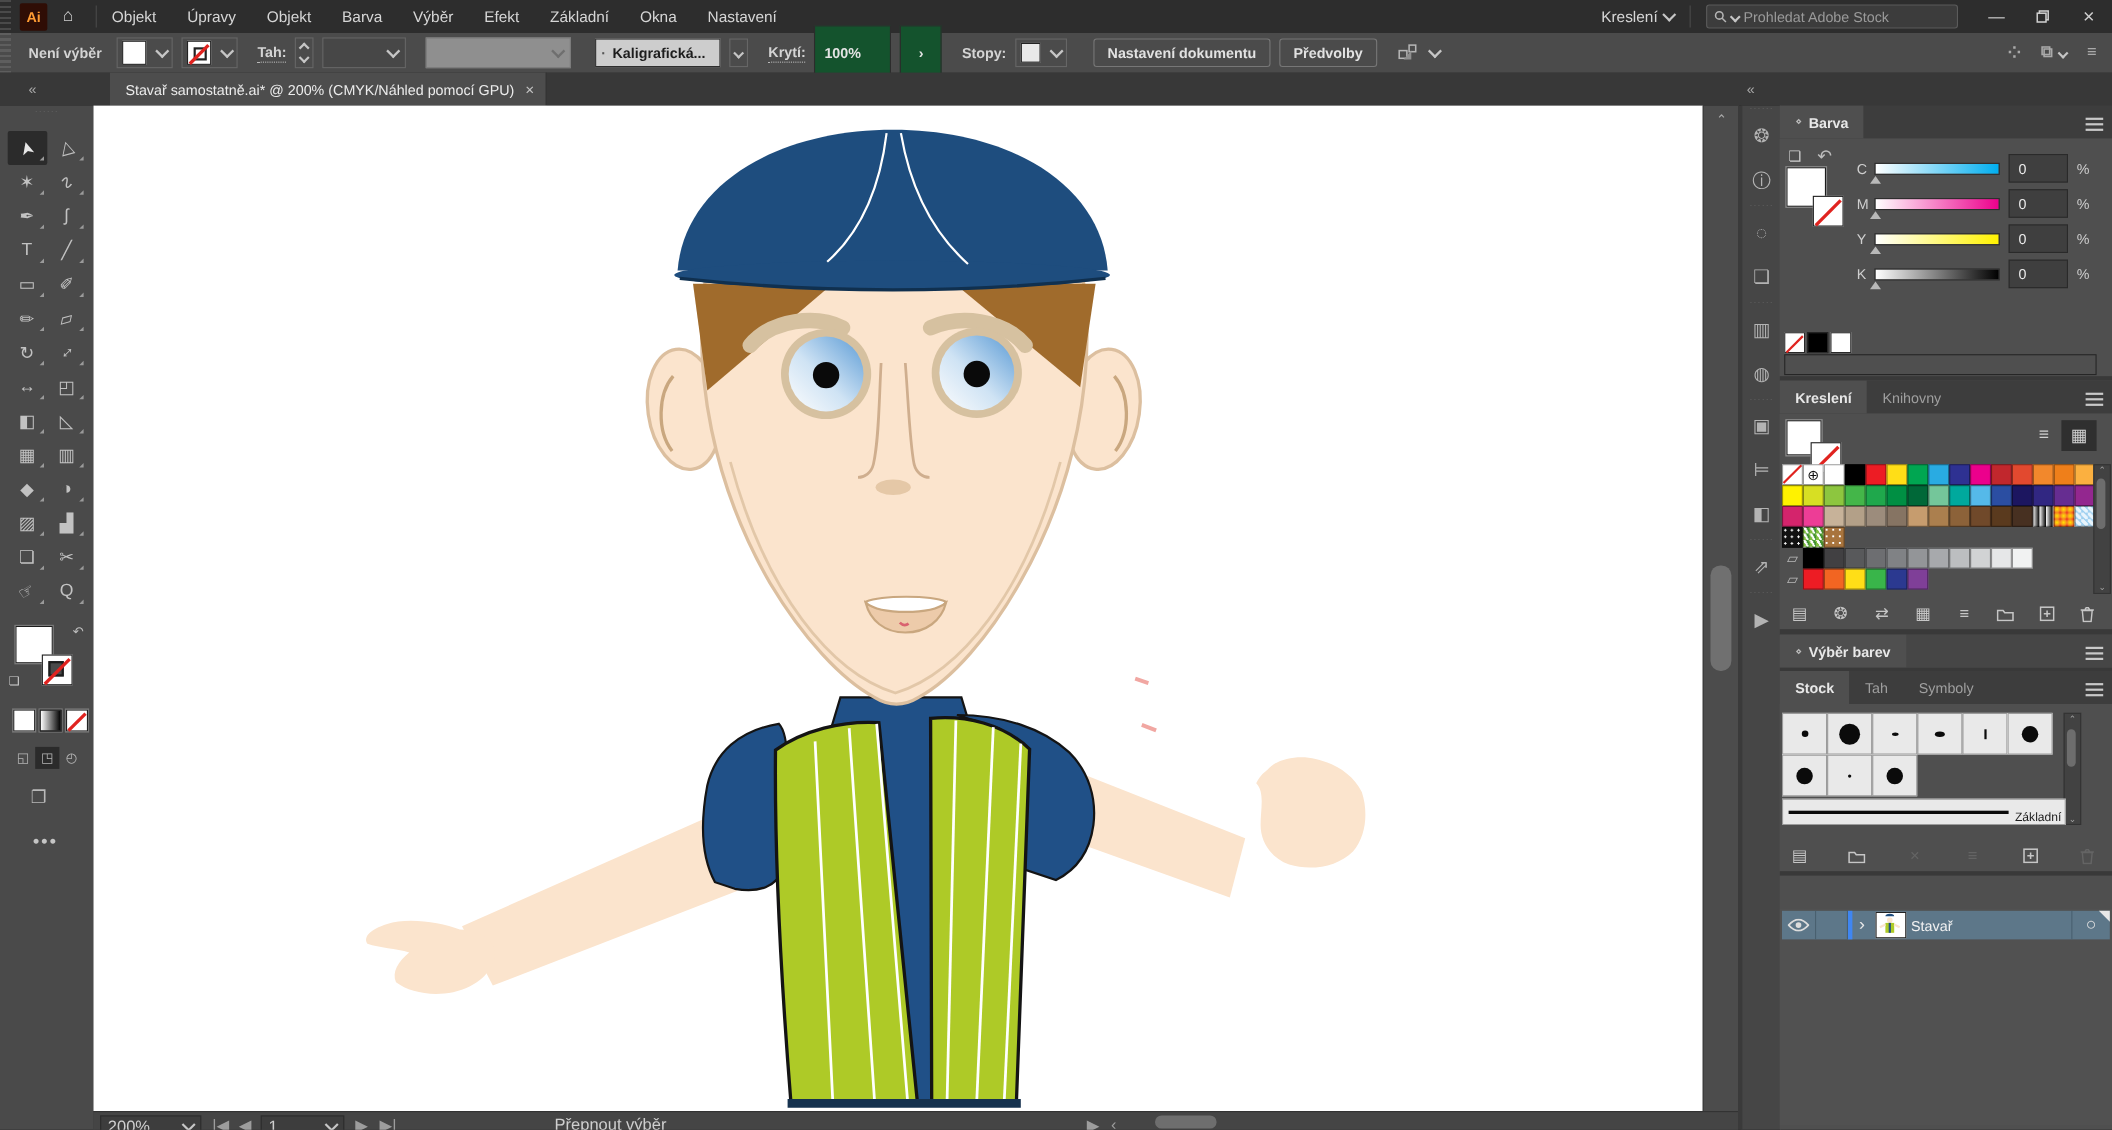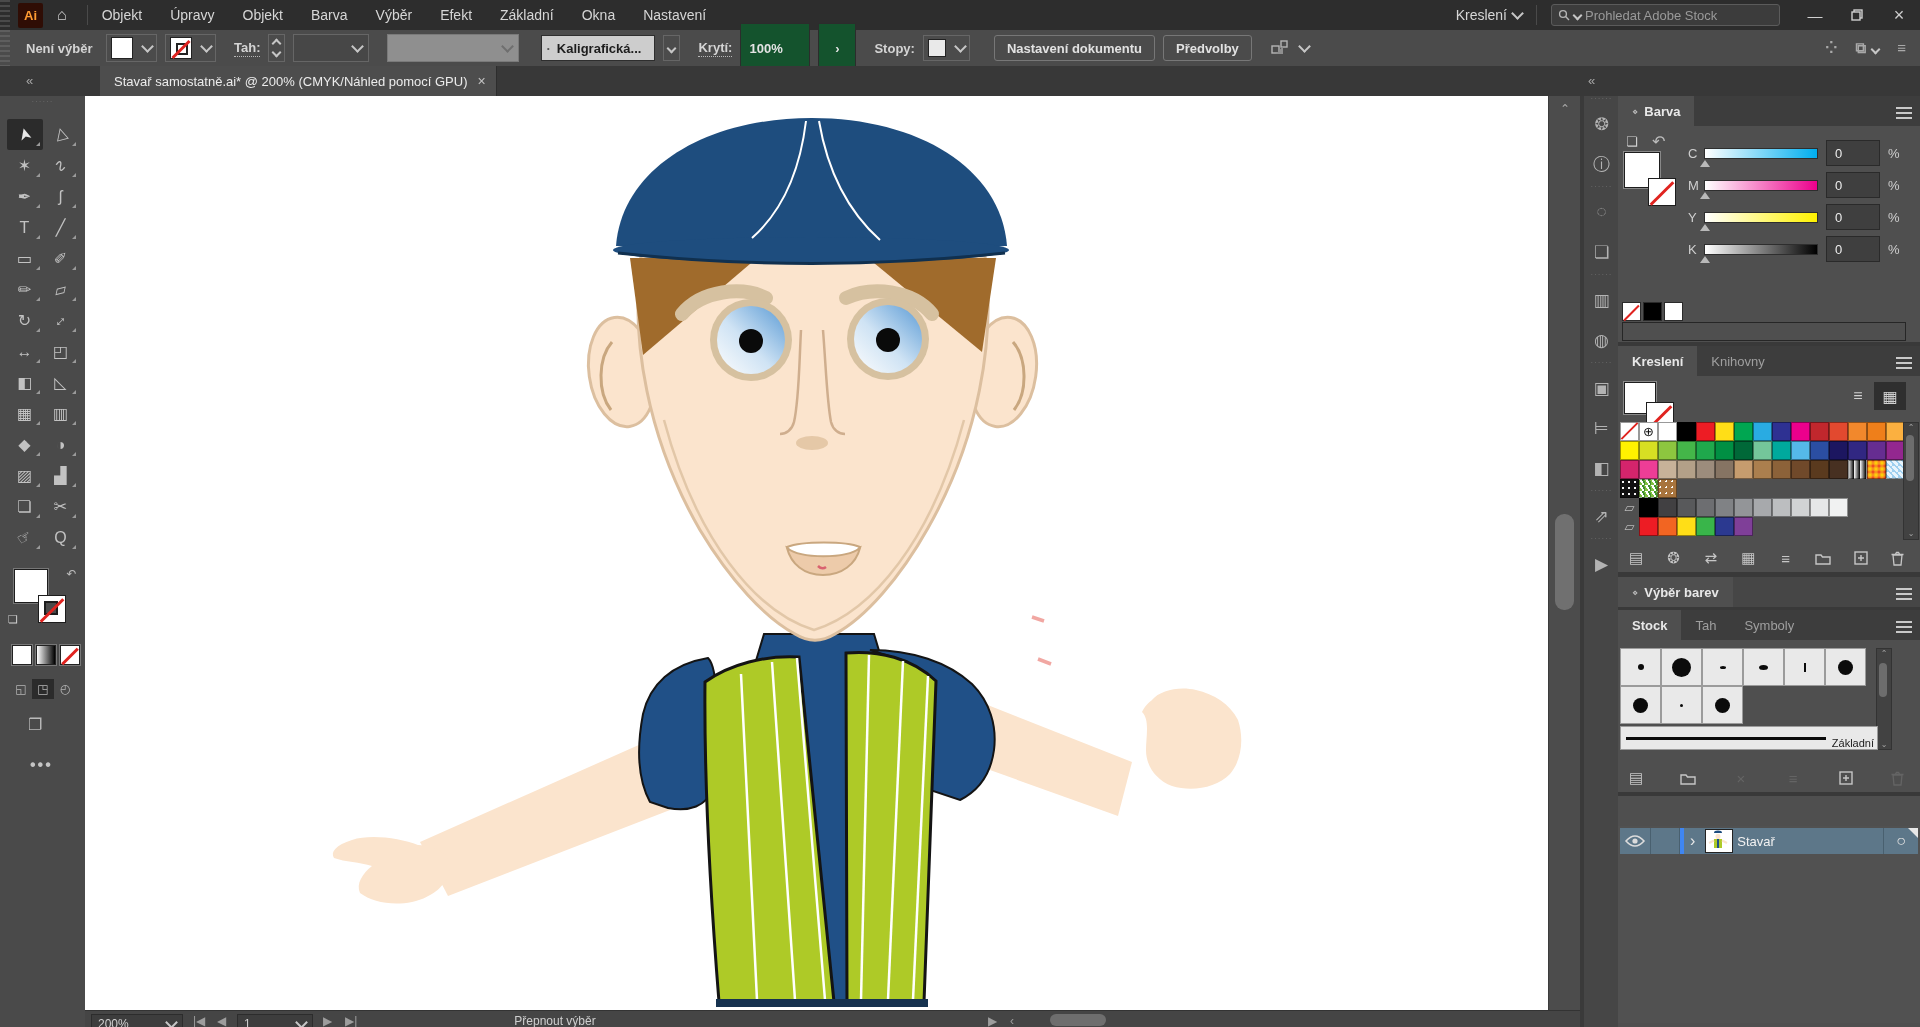--- a/index.html
+++ b/index.html
@@ -75,21 +75,21 @@
   #screenmode{margin:16px 0 0 28px;color:#b9b9b9;font-size:16px;}
   #tb-ellipsis{margin:22px 0 0 30px;color:#c5c5c5;letter-spacing:2px;font-weight:bold;}
   
   #canvas{left:85px;top:96px;width:1463px;height:914px;background:#ffffff;overflow:hidden;}
   #vscroll{left:1548px;top:96px;width:32px;height:914px;background:#4c4c4c;border-left:1px solid #3c3c3c;}
   #vscroll .arr{display:block;text-align:center;color:#a5a5a5;font-size:12px;margin-top:6px;}
   #vthumb{position:absolute;left:6px;top:418px;width:19px;height:96px;background:#707070;border-radius:9px;}
   #gap-col{left:1580px;top:96px;width:3px;height:931px;background:#3a3a3a;}
   
   #statusbar{left:85px;top:1010px;width:1495px;height:17px;background:#454545;border-top:1px solid #333;
-             font-size:12px;color:#cfcfcf;}
+             font-size:15px;color:#cfcfcf;}
   #statusbar .sb{position:absolute;top:3px;}
   .sb-dd{background:#3d3d3d;border:1px solid #2c2c2c;height:18px;display:flex;align-items:center;padding:0 6px;gap:14px;}
   #hthumb{position:absolute;left:965px;top:3px;width:56px;height:12px;background:#6e6e6e;border-radius:6px;}
   
   #dockstrip{left:1583px;top:96px;width:35px;height:931px;background:#464646;border-left:1px solid #3a3a3a;}
   .dgrip{height:8px;text-align:center;color:#6a6a6a;font-size:8px;letter-spacing:1px;line-height:6px;overflow:hidden;}
   .dico{height:40px;display:flex;align-items:center;justify-content:center;color:#b3b3b3;font-size:17px;}
   #rightpanels{left:1618px;top:96px;width:302px;height:931px;background:#4f4f4f;}
   .ptabs{position:absolute;left:0;width:302px;height:30px;background:#3d3d3d;display:flex;align-items:flex-end;}
   .ptab{height:30px;display:flex;align-items:center;padding:0 14px;font-size:13px;color:#9f9f9f;gap:6px;}

